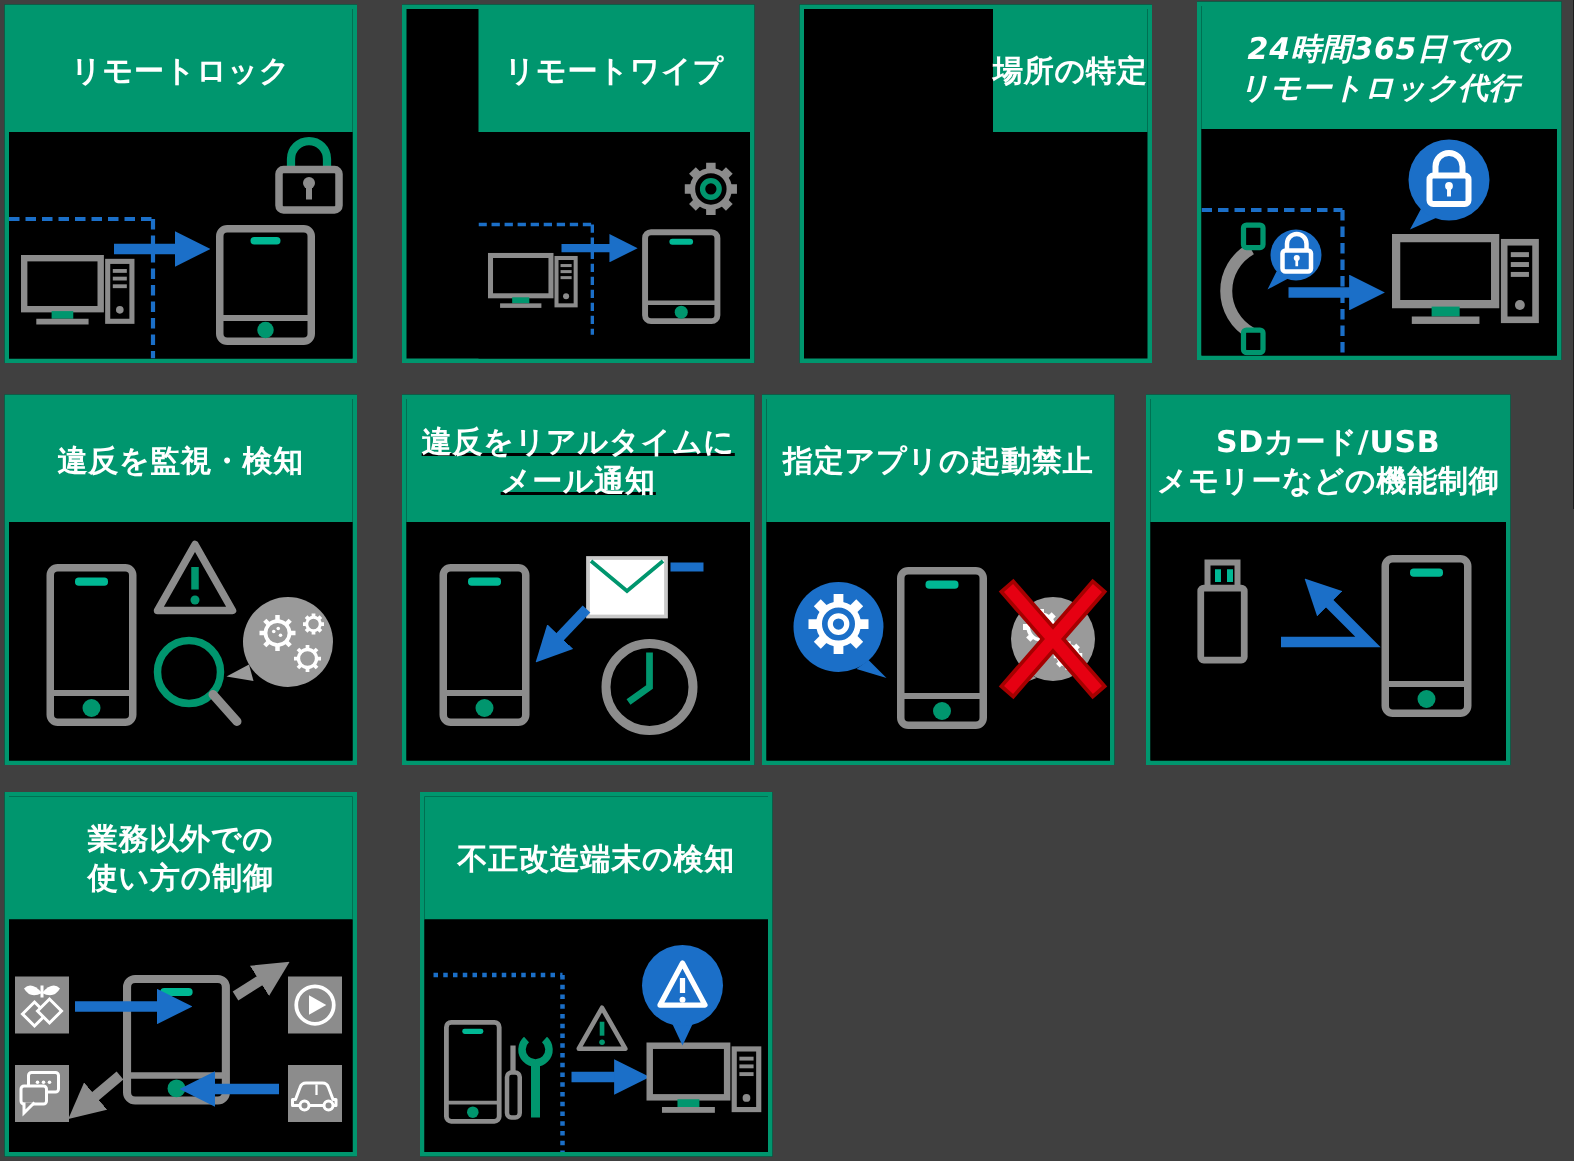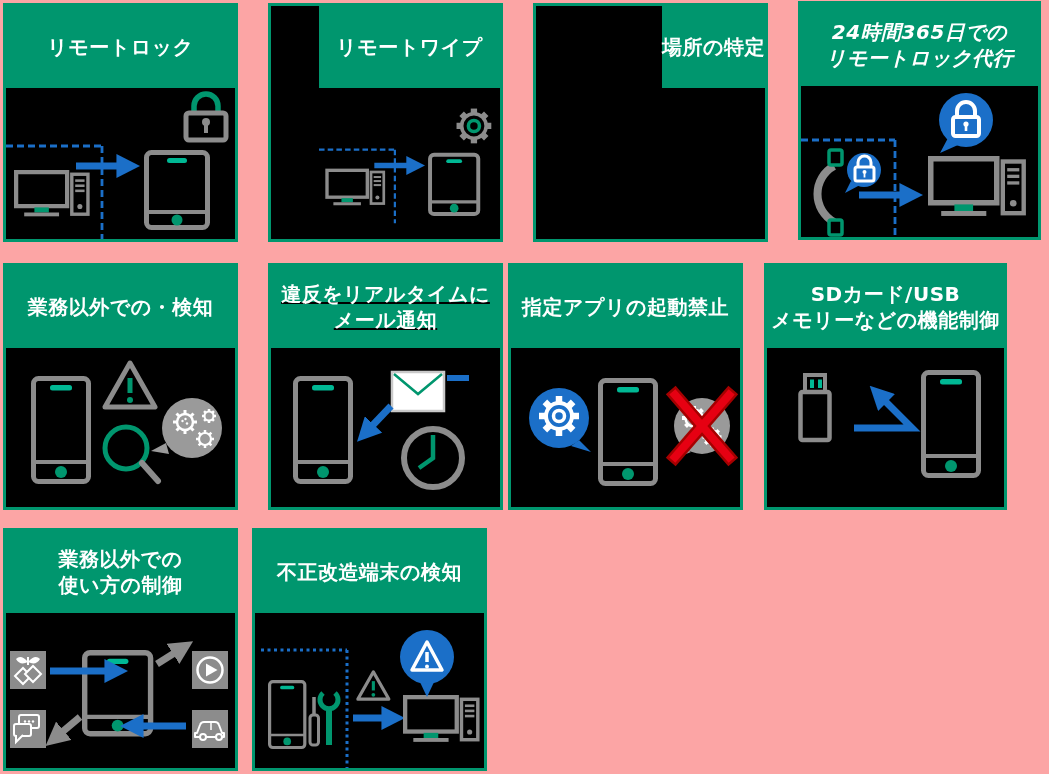--- a/index.html
+++ b/index.html
@@ -1,18 +1,18 @@
 <!DOCTYPE html>
 <html><head>
 <meta charset="utf-8">
 <style>
   html,body{margin:0;padding:0;background:#000;}
   *{box-sizing:border-box;}
   #canvas{
-    position:relative;width:1049px;height:774px;background:#fca5a5;
+    position:relative;width:1049px;height:774px;background:#404040;
     font-family:"DejaVu Sans","Liberation Sans",sans-serif;overflow:hidden;
   }
   .card{position:absolute;border:3px solid #00966e;background:#000;display:flex;flex-direction:column;}
   .hd{
     height:82px;background:#00966e;color:#fff;display:flex;align-items:center;justify-content:center;
     text-align:center;font-weight:bold;font-size:20px;line-height:1.32;letter-spacing:.5px;
     white-space:pre-line;flex:0 0 auto;
   }
   .fig{flex:1 1 auto;position:relative;background:#000;}
   .fig svg{position:absolute;inset:0;width:100%;height:100%;display:block;}
@@ -187,21 +187,21 @@
           <path d="M156,31 V25 A9,9 0 0 1 174,25 V31" fill="none" stroke="#fff" stroke-width="4"></path>
           <rect x="152" y="31" width="26" height="19" rx="2.5" fill="none" stroke="#fff" stroke-width="4"></rect>
           <circle cx="165" cy="38" r="2.6" fill="#fff"></circle>
           <rect x="163.7" y="40" width="2.6" height="5" fill="#fff"></rect>
         </g>
       </svg>
     </div>
   </div>
 
   <div class="card" style="left:3px;top:263px;width:235px;height:247px;">
-    <div class="hd"><span>業務以外での・検知</span></div>
+    <div class="hd"><span>違反を監視・検知</span></div>
     <div class="fig">
       <svg viewBox="0 0 229 159">
         <g>
             <use href="#sym-phone" transform="translate(25,28)"></use>
           </g>
         <g>
             <use href="#sym-warning" transform="translate(96,12)"></use>
           </g>
         <g>
           <polygon points="160,95 145,103 163,106" fill="#9a9a9a"></polygon>
@@ -366,21 +366,21 @@
           <circle cx="213" cy="124" r="3" fill="#8c8c8c" stroke="#fff" stroke-width="2"></circle>
         </g>
         <line x1="44" y1="58" x2="102" y2="58" stroke="#1b6fc8" stroke-width="7" marker-end="url(#mk-blue)"></line>
         <line x1="151" y1="51" x2="170" y2="39" stroke="#8c8c8c" stroke-width="7" marker-end="url(#mk-gray)"></line>
         <line x1="74" y1="104" x2="55" y2="120" stroke="#8c8c8c" stroke-width="7" marker-end="url(#mk-gray)"></line>
         <line x1="180" y1="113" x2="134" y2="113" stroke="#1b6fc8" stroke-width="7" marker-end="url(#mk-blue)"></line>
       </svg>
     </div>
   </div>
 
-  <div class="card" style="left:252px;top:528px;width:235px;height:243px;">
+  <div class="card" style="left:280px;top:528px;width:235px;height:243px;">
     <div class="hd"><span>不正改造端末の検知</span></div>
     <div class="fig">
       <svg viewBox="0 0 229 155">
         <path d="M6,37 H92" stroke="#1b6fc8" stroke-width="3" stroke-dasharray="3 3.5" fill="none"></path>
         <path d="M92,37 V155" stroke="#1b6fc8" stroke-width="3" stroke-dasharray="3 3.5" fill="none"></path>
         <g>
             <use href="#sym-phone" transform="translate(13,67) scale(0.64)"></use>
           </g>
         <g>
           <line x1="59" y1="84" x2="59" y2="102" stroke="#8c8c8c" stroke-width="3.5"></line>

